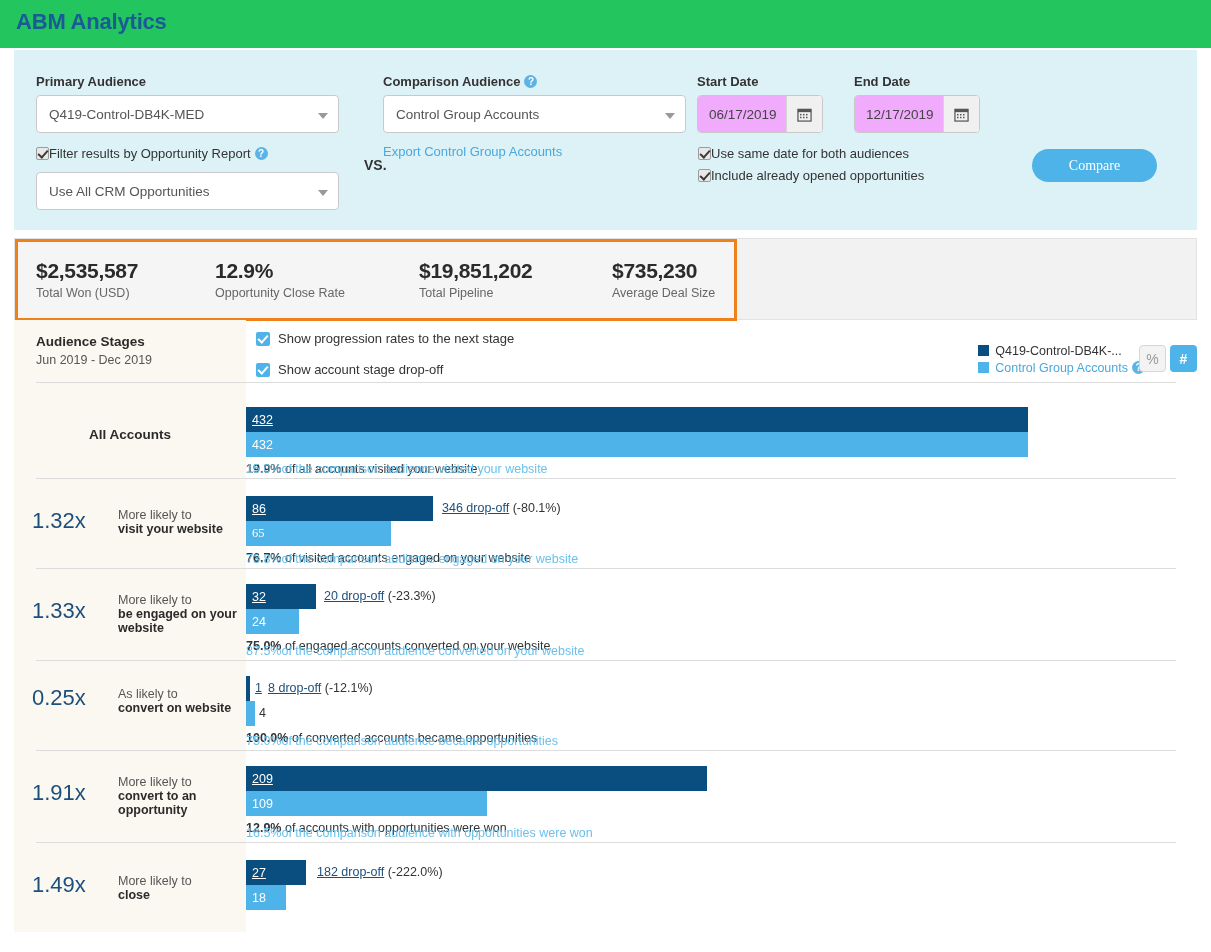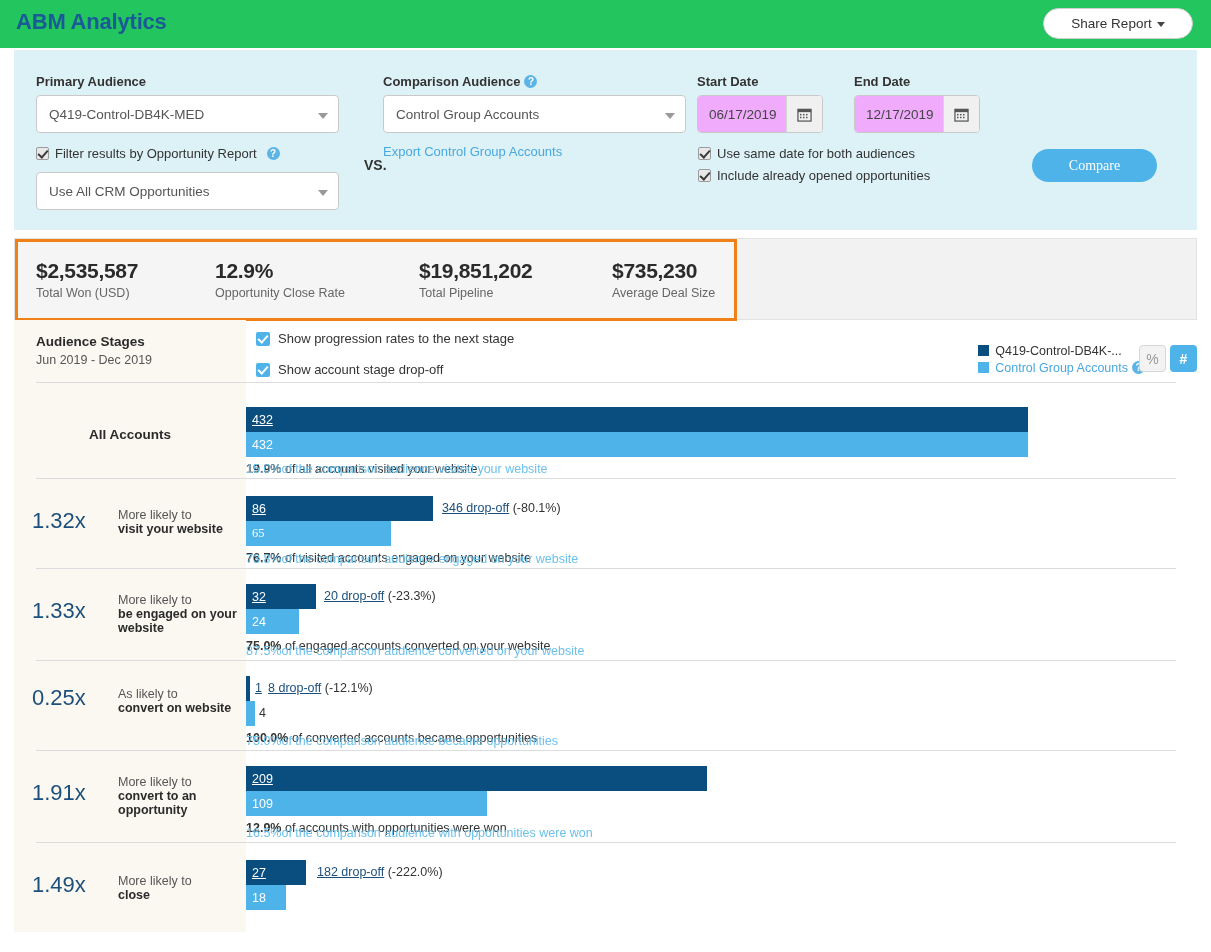--- a/index.html
+++ b/index.html
@@ -80,21 +80,21 @@
     position: absolute; left: 350px; top: 107px;
     font-size: 14px; font-weight: bold; color: #333;
   }
   .link-blue {
     position: absolute;
     font-size: 13px; color: #4aa8dd; text-decoration: none; cursor: pointer;
   }
   .cb-row {
     position: absolute;
     font-size: 13px; color: #333;
-    display: flex; align-items: center; gap: 6px;
+    display: flex; align-items: center; 
   }
   .cb {
     width: 13px; height: 13px; border: 1px solid #9c9c9c;
     background: #e8e8e8; border-radius: 2px;
     display: inline-block; position: relative; cursor: pointer; flex: none;
   }
   .cb.on::after {
     content: "";
     position: absolute; left: 3px; top: 0px;
     width: 4px; height: 8px;
@@ -226,24 +226,20 @@
     position: absolute; font-size: 12.5px; color: #6cc0ea; white-space: nowrap;
   }
 </style>
 </head>
 <body>
 
 <div class="page">
 
   <div class="titlebar">
     <div class="app-title">ABM Analytics</div>
-    <button class="share-btn">
-      <span>Share Report</span>
-      <span class="caret-down"></span>
-    </button>
   </div>
 
   <div class="filters">
 
     <div class="fld-label" style="left:22px; top:24px;">
       <span>Primary Audience</span>
     </div>
     <div class="sel" style="left:22px; top:45px; width:303px;">
       <span>Q419-Control-DB4K-MED</span>
       <span class="arw"></span>

